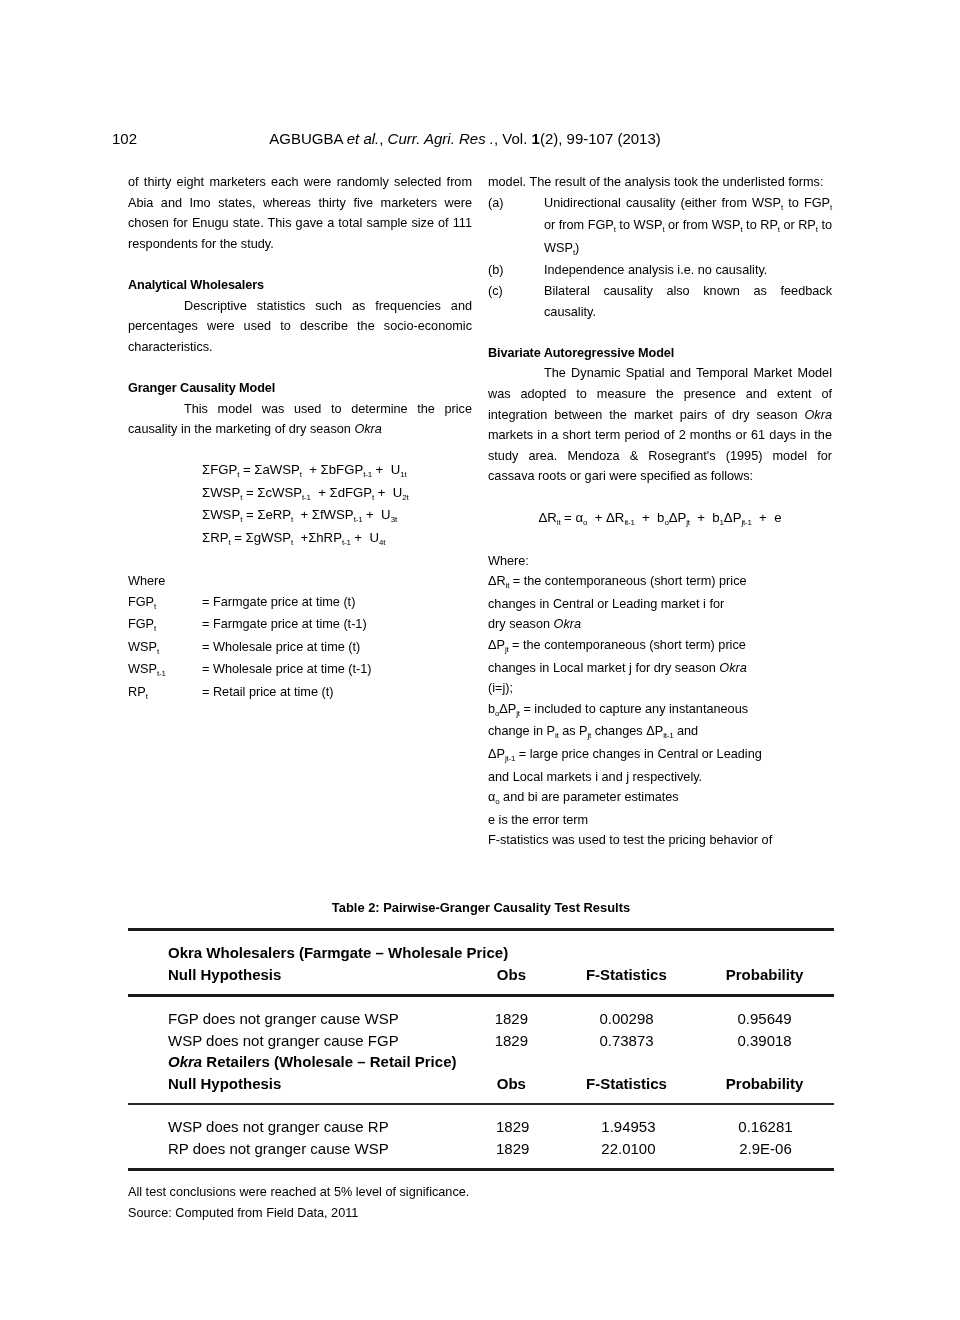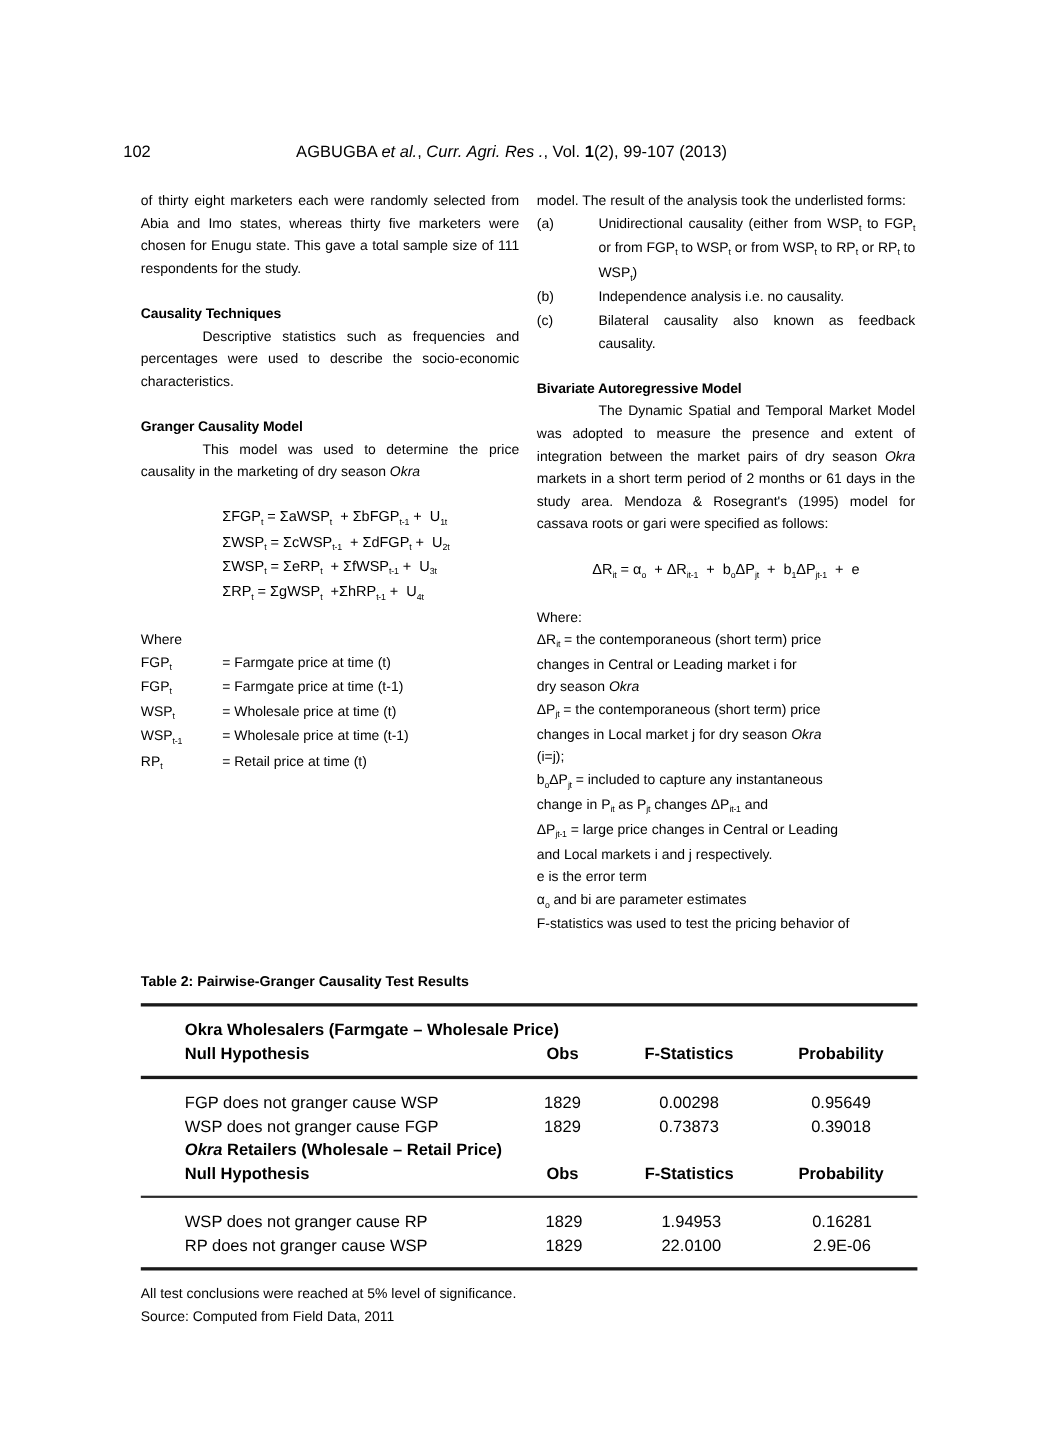--- a/index.html
+++ b/index.html
@@ -121,22 +121,22 @@
   
   .tablewrap {
     position: absolute;
     left: 128px;
     top: 884px;
     width: 706px;
   }
   .tcaption {
     font-size: 12.9px;
     font-weight: bold;
-    text-align: left;
-    margin: 0 0 13px 0;
+    text-align: center;
+    margin: 16px 0 13px 0;
   }
   .rule-thick { border-top: 3px solid #1a1a1a; }
   .rule-med   { border-top: 2px solid #2a2a2a; }
 
   table.gt {
     width: 100%;
     border-collapse: collapse;
     font-size: 15px;
   }
   table.gt td {
@@ -169,21 +169,21 @@
     <span class="folio">102</span>
     <span class="cite"><span>AGBUGBA </span><span class="it">et al.</span><span>, </span><span class="it">Curr. Agri. Res .</span><span>,  Vol. </span><span class="bd">1</span><span>(2), 99-107 (2013)</span></span>
   </div>
 
   <div class="col col-left">
 
     <p class="just">of thirty eight marketers each were randomly selected from Abia and Imo states, whereas thirty five marketers were chosen for Enugu state. This gave a total sample size of 111 respondents for the study.</p>
 
     <div class="gap"></div>
 
-    <h3 class="head">Causality Techniques</h3>
+    <h3 class="head">Analytical Wholesalers</h3>
     <p class="just indent">Descriptive statistics such as frequencies and percentages were used to describe the socio-economic characteristics.</p>
 
     <div class="gap"></div>
 
     <h3 class="head">Granger Causality Model</h3>
     <p class="just indent"><span>This model was used to determine the price causality in the marketing of dry season </span><span class="it">Okra</span></p>
 
     <div class="gap"></div>
 
     <div class="eqblock">
@@ -261,22 +261,22 @@
       <p class="just">ΔR<sub>it</sub> = the contemporaneous (short term) price</p>
       <p class="flat">changes in Central or Leading market i for</p>
       <p class="flat">dry season <span class="it">Okra</span></p>
       <p class="just">ΔP<sub>jt</sub> = the contemporaneous (short term) price</p>
       <p class="flat">changes in Local market j for dry season <span class="it">Okra</span></p>
       <p class="flat">(i=j);</p>
       <p class="just">b<sub>o</sub>ΔP<sub>jt</sub> = included to capture any instantaneous</p>
       <p class="flat">change in P<sub>it</sub> as P<sub>jt</sub> changes ΔP<sub>it-1</sub> and</p>
       <p class="just">ΔP<sub>jt-1</sub> = large price changes in Central or Leading</p>
       <p class="flat">and Local markets i and j respectively.</p>
+      <p class="flat">α<sub>o</sub> and bi are parameter estimates</p>
       <p class="flat">e is the error term</p>
-      <p class="flat">α<sub>o</sub> and bi are parameter estimates</p>
       <p class="flat">F-statistics was used to test the pricing behavior of</p>
     </div>
   </div>
 
   <div class="tablewrap">
     <div class="tcaption">Table 2: Pairwise-Granger Causality Test Results</div>
 
     <div class="rule-thick"></div>
 
     <table class="gt">

